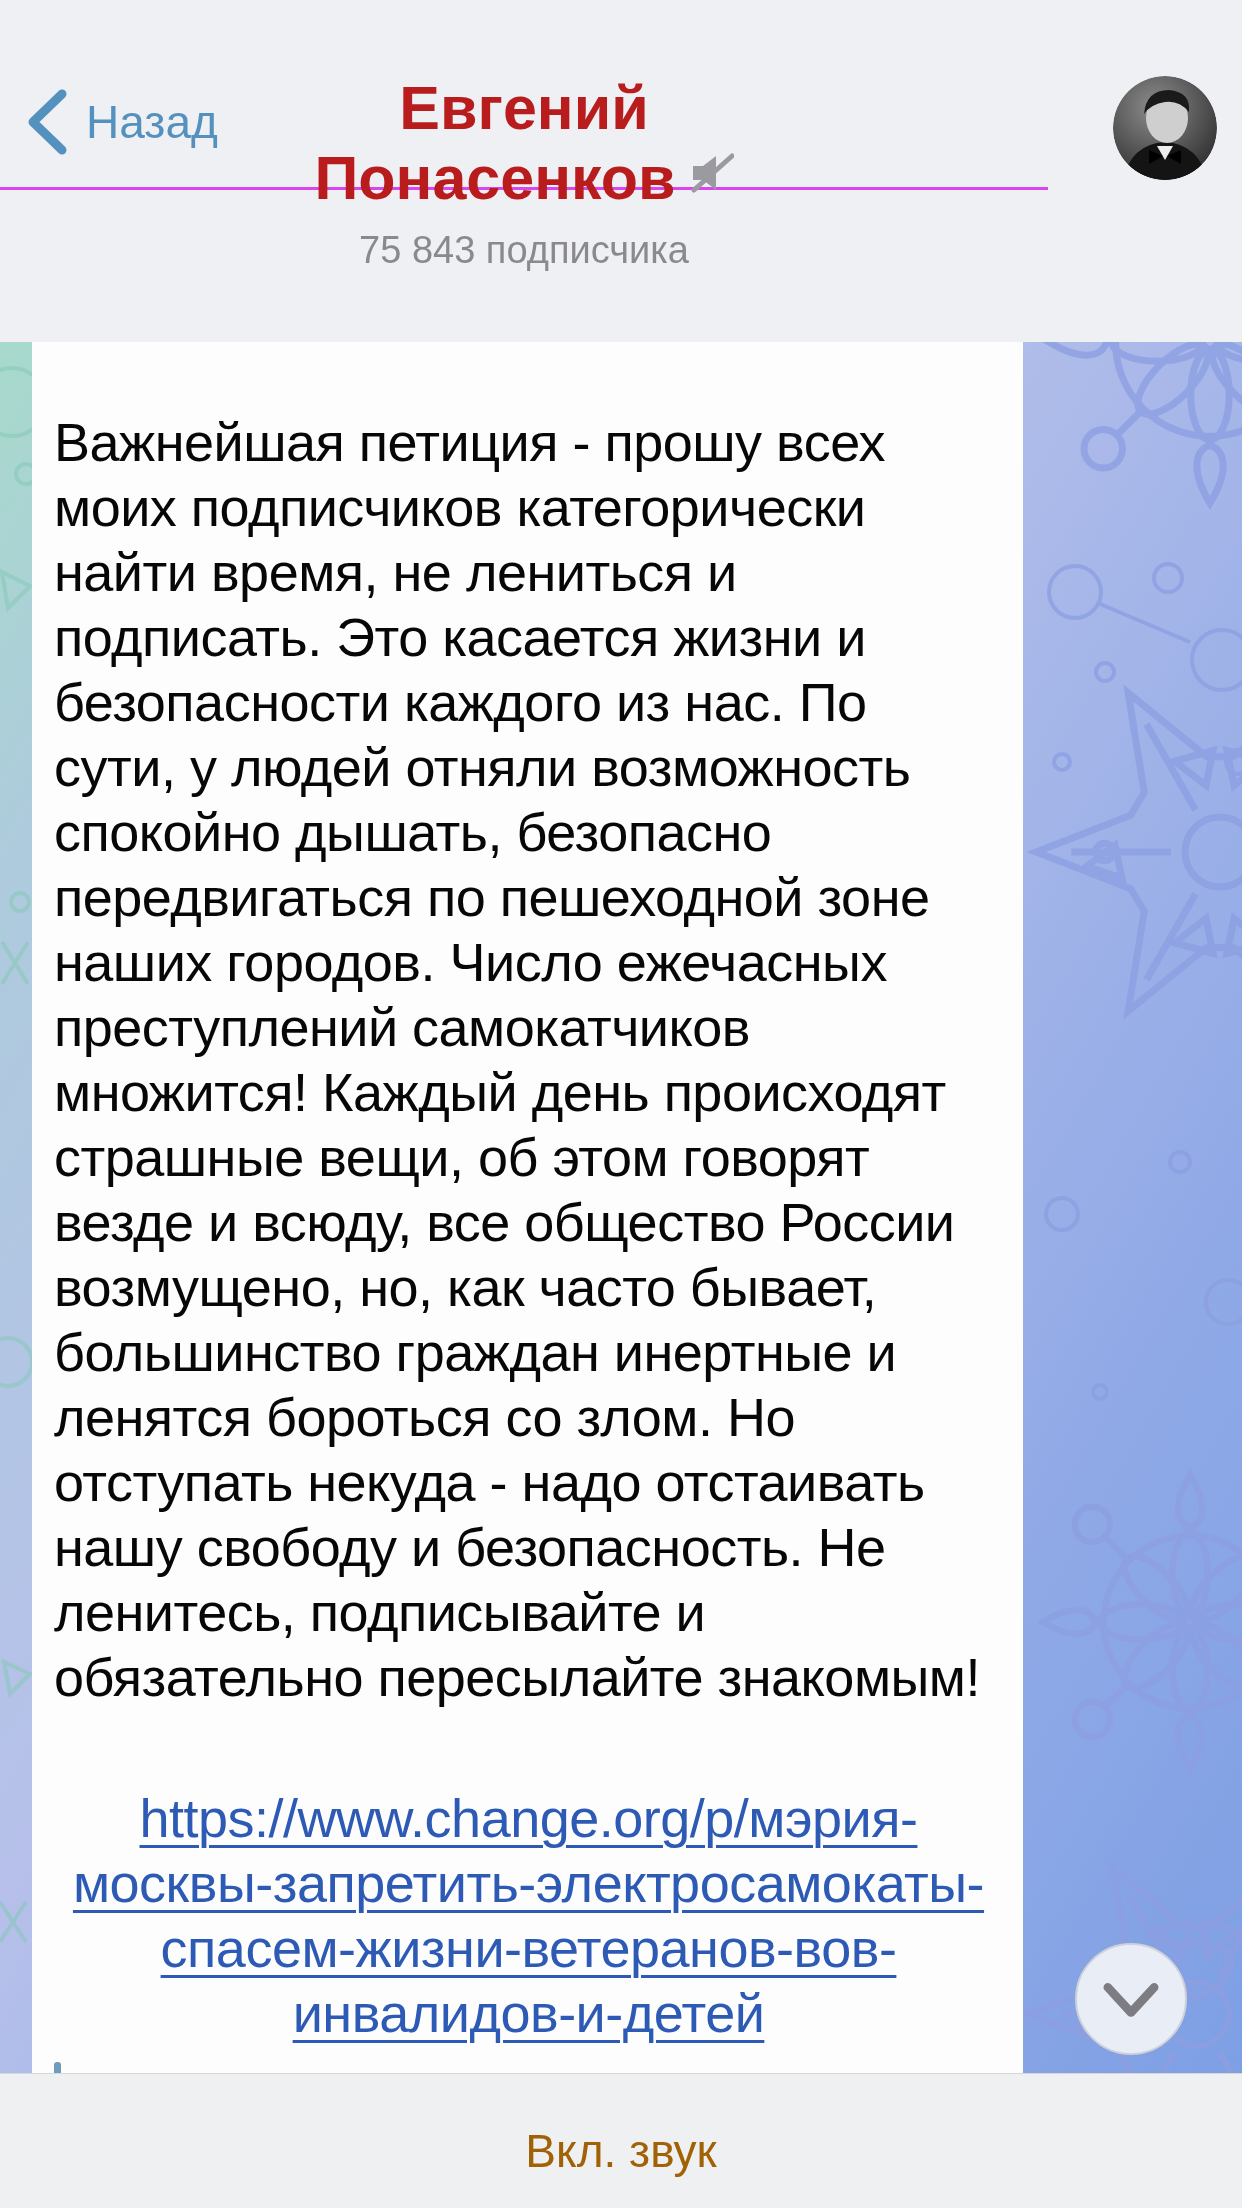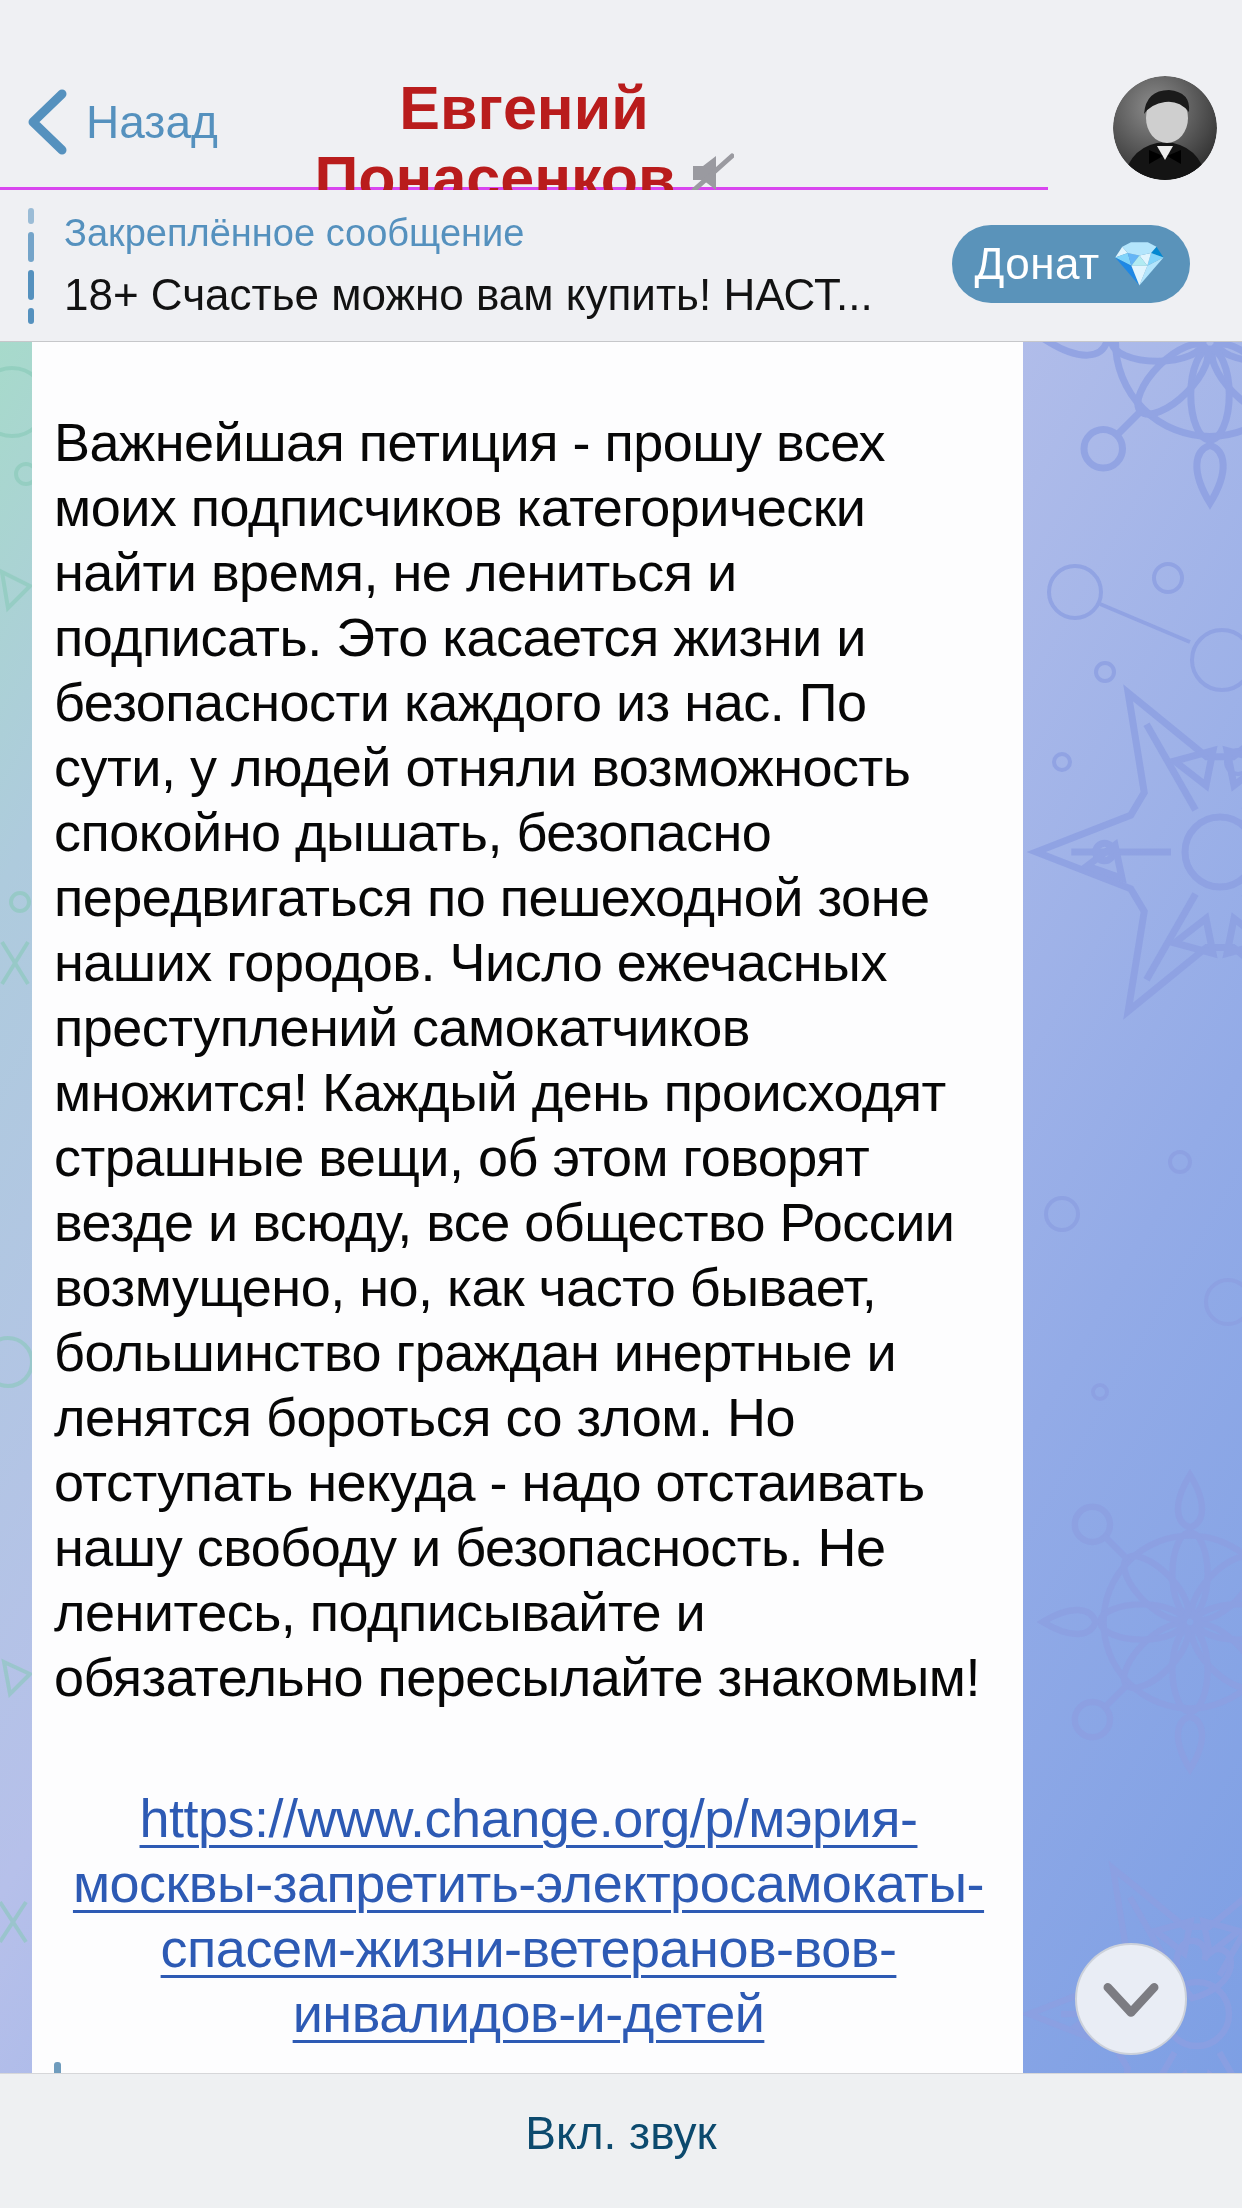--- a/index.html
+++ b/index.html
@@ -68,21 +68,21 @@
   .pin-dashes .d4 { height:16px; }
   .pin-label { position:absolute; left:64px; top:22px; font-size:38px; color:#5591be; }
   .pin-preview { position:absolute; left:64px; top:80px; font-size:44px; color:#121212; white-space:nowrap; }
   .donate-btn {
     position:absolute; left:952px; top:35px; width:238px; height:78px; border-radius:39px;
     background:#5a93ba; color:#fff; font-size:44px; display:flex; align-items:center; justify-content:center;
     cursor:pointer; letter-spacing:0.5px;
   }
   
   .bottom-bar { position:absolute; left:0; top:2073px; width:1242px; height:135px; background:#eef0f2; border-top:1px solid #d6d7d9; text-align:center; }
-  .unmute { display:inline-block; margin-top:32px; font-size:46px; color:#0c4a6e; cursor:pointer; }
+  .unmute { display:inline-block; margin-top:50px; font-size:46px; color:#a16207; cursor:pointer; }
 </style>
 </head>
 <body>
 
 <div class="screen">
 
   <div class="chat-area">
     <svg class="pattern" width="1242" height="1731" viewBox="0 0 1242 1731">
       <defs>
         <g id="flower">
@@ -228,29 +228,18 @@
           <path d="M10,104 Q18,68 52,66 Q86,68 94,104 Z" fill="#141414"></path>
           <ellipse cx="54" cy="42" rx="21" ry="25" fill="#cfcfcf"></ellipse>
           <path d="M31,38 Q33,14 56,14 Q78,16 76,36 Q66,24 52,26 Q38,28 31,38 Z" fill="#1a1a1a"></path>
           <path d="M44,70 L52,84 L60,70 Z" fill="#ededed"></path>
           <path d="M36,74 L50,80 L36,88 Z M68,74 L54,80 L68,88 Z" fill="#000"></path>
         </g>
       </svg>
     </div>
   </div>
 
-  <div class="pinned-bar">
-    <div class="pin-dashes">
-      <span class="d1"></span>
-        <span class="d2"></span>
-        <span class="d3"></span>
-        <span class="d4"></span>
-    </div>
-    <div class="pin-label">Закреплённое сообщение</div>
-    <div class="pin-preview">18+ Счастье можно вам купить! НАСТ...</div>
-    <div class="donate-btn">Донат 💎</div>
-  </div>
 
   <div class="bottom-bar">
     <span class="unmute">Вкл. звук</span>
   </div>
 
 </div>
 
 </body></html>

